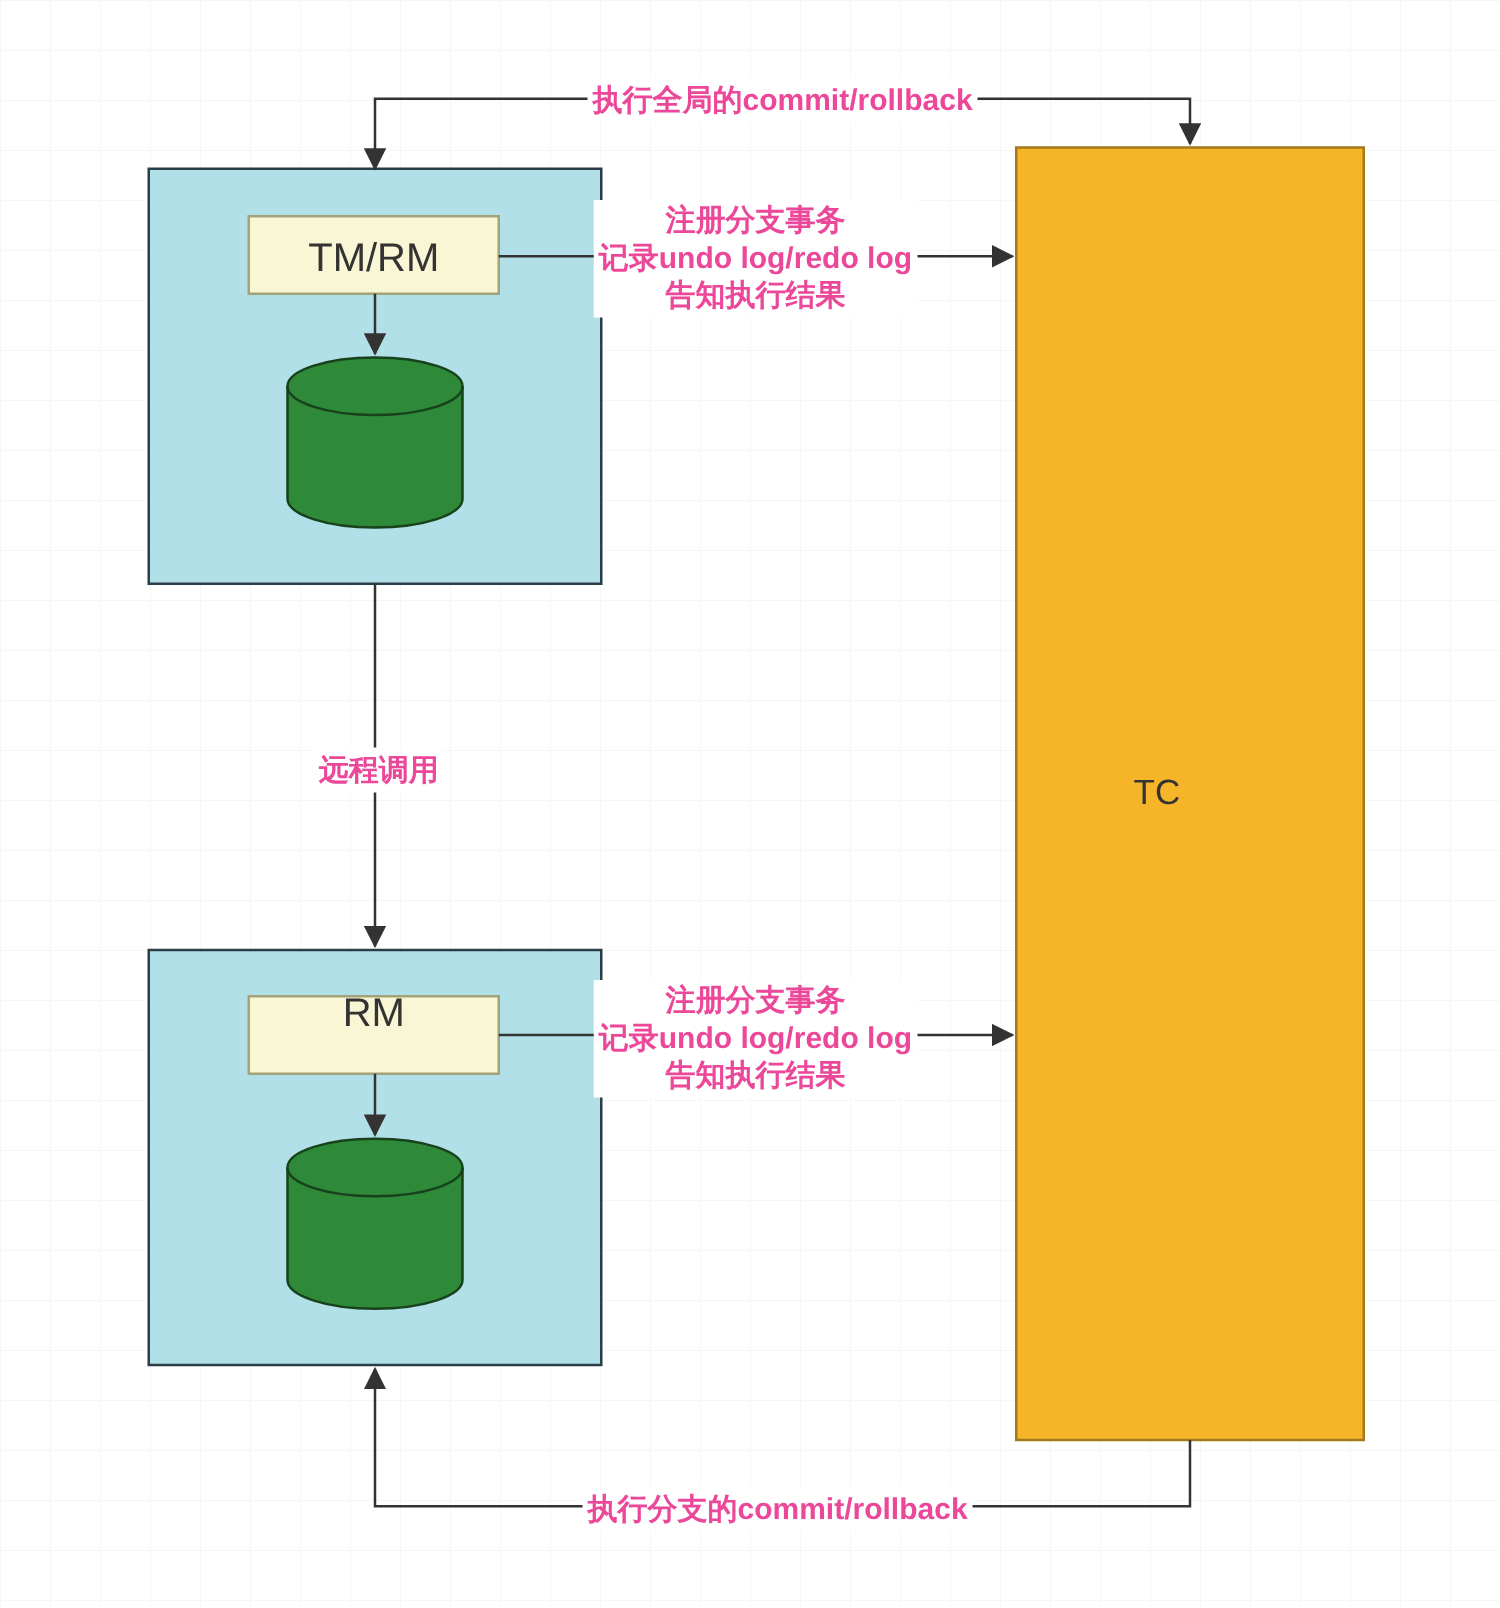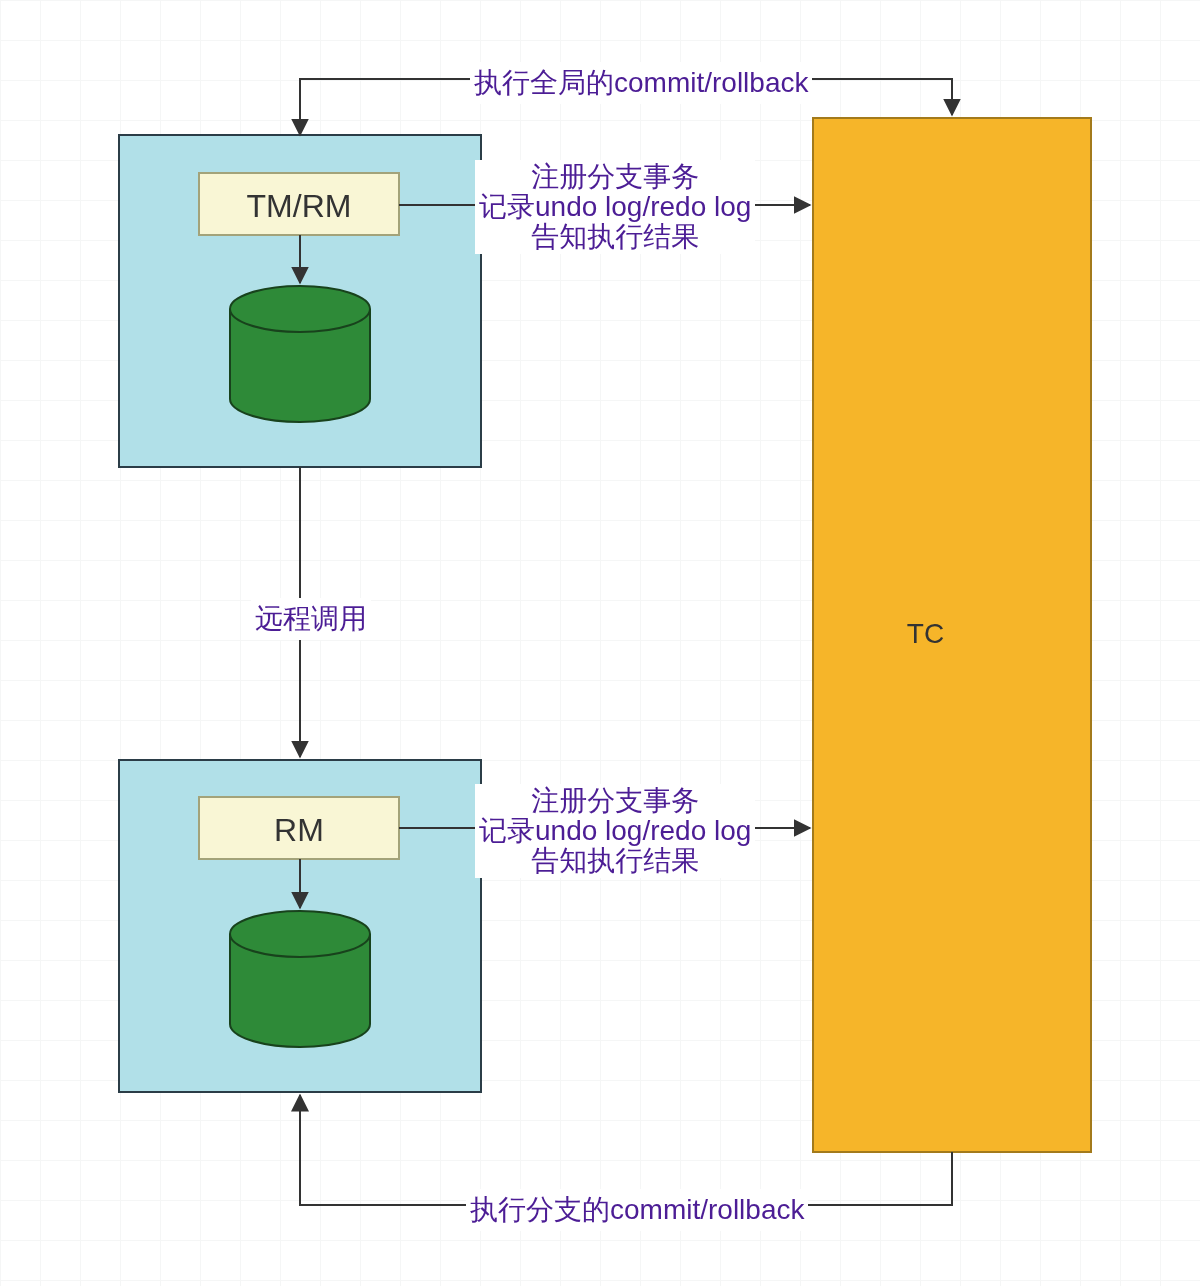--- a/index.html
+++ b/index.html
@@ -25,26 +25,27 @@
     background-position: 0 0;
   }
   svg.diagram {
     position: absolute;
     inset: 0;
     width: 1200px;
     height: 1286px;
   }
   .label {
     position: absolute;
-    font-size: 28px;
-    color: #4c1d95;
+    font-size: 24px;
+    color: #ec4899;
     text-align: center;
     white-space: pre;
     background: #ffffff;
     padding: 2px 4px;
+    font-weight: bold;
   }
   .box-label {
     position: absolute;
     font-size: 32px;
     color: #333333;
     text-align: center;
   }
 </style>
 </head>
 <body>
@@ -90,21 +91,21 @@
     <line x1="399" y1="205" x2="810" y2="205" stroke="#333333" stroke-width="2" marker-end="url(#arrow)"></line>
 
     <line x1="399" y1="828" x2="810" y2="828" stroke="#333333" stroke-width="2" marker-end="url(#arrow)"></line>
 
     <path d="M 300 135 L 300 79 L 952 79 L 952 115" fill="none" stroke="#333333" stroke-width="2" marker-start="url(#arrow)" marker-end="url(#arrow)"></path>
 
     <path d="M 952 1152 L 952 1205 L 300 1205 L 300 1095" fill="none" stroke="#333333" stroke-width="2" marker-end="url(#arrow)"></path>
   </svg>
 
   <div class="box-label" style="left:199px;top:188px;width:200px">TM/RM</div>
-  <div class="box-label" style="left:199px;top:812px;width:200px">RM</div>
+  <div class="box-label" style="left:199px;top:792px;width:200px">RM</div>
   <div class="box-label" style="left:813px;top:618px;width:225px;font-size:28px">TC</div>
 
   <div class="label" style="left:470px;top:62px">执行全局的commit/rollback</div>
 
   <div class="label" style="left:475px;top:160px;text-align:center;line-height:30px"><span>注册分支事务</span>
 <span>记录undo log/redo log</span>
 <span>告知执行结果</span></div>
 
   <div class="label" style="left:251px;top:598px">远程调用</div>
 

